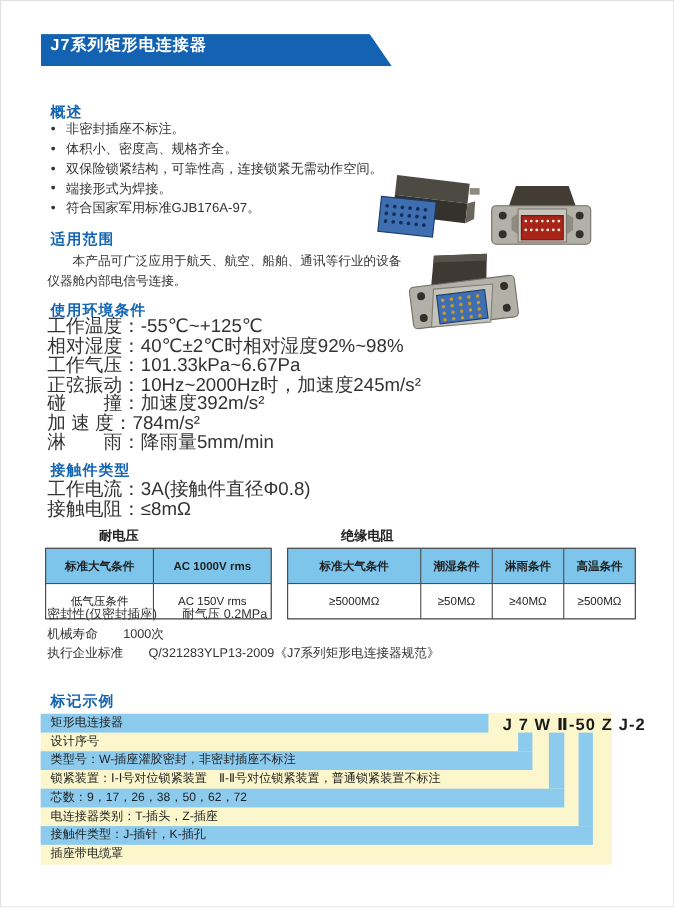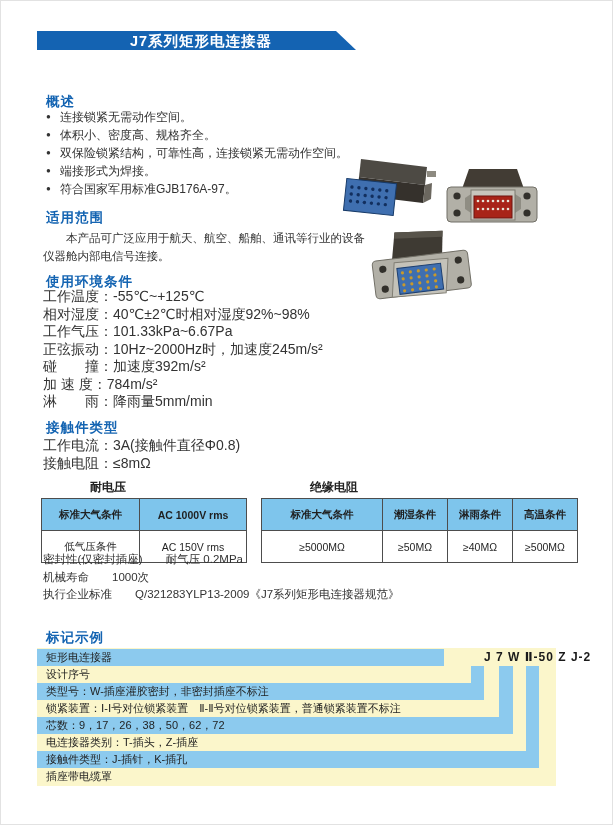--- a/index.html
+++ b/index.html
@@ -3,34 +3,33 @@
 <meta charset="utf-8">
 <style>
   html,body{margin:0;padding:0;background:#fff;}
   .sheet{
     position:relative;width:613px;height:825px;background:#fff;overflow:hidden;
     font-family:"Liberation Sans","DejaVu Sans",sans-serif;color:#333;
     border:1px solid #e2e2e2;box-sizing:border-box;
   }
   
   .banner{
-    position:absolute;left:36px;top:30px;width:319px;height:19px;
+    position:absolute;left:36px;top:30px;width:319px;height:29px;
     background:#1463B2;
     clip-path:polygon(0 0,299px 0,319px 100%,0 100%);
-    text-align:center;
   }
   .banner span{
     display:block;color:#fff;font-weight:bold;font-size:14.5px;line-height:21px;
     padding-left:9px;letter-spacing:1px;
   }
   .sec-h{
     position:absolute;left:45px;color:#1464B2;font-weight:bold;font-size:13.5px;
     letter-spacing:1px;
   }
-  .txt{position:absolute;font-size:14px;line-height:17.5px;color:#333;}
+  .txt{position:absolute;font-size:17px;line-height:17.5px;color:#333;}
   
   .bullets{position:absolute;left:45px;top:107px;list-style:none;margin:0;padding:0;}
   .bullets li{position:relative;padding-left:14px;font-size:12px;line-height:18px;color:#333;}
   .bullets .dot{position:absolute;left:0;top:0;font-size:8px;line-height:18px;color:#333;}
   .para{
     position:absolute;left:42px;top:228px;width:330px;font-size:11.5px;
     line-height:18px;text-indent:2em;color:#333;margin:0;
   }
   
   .tbl-label{position:absolute;top:478px;font-size:12px;font-weight:bold;color:#222;padding-left:47px;}
@@ -49,22 +48,22 @@
   .extra{position:absolute;left:42px;top:550px;font-size:11.5px;line-height:17.6px;color:#333;}
   
   .marking{position:absolute;left:36px;top:647px;width:521px;height:140px;}
   .m-bg{position:absolute;left:0;top:0;width:519px;height:138px;background:#FBF6CB;}
   .m-blue{position:absolute;background:#8CCAEE;}
   .m-label{
     position:absolute;left:0;height:24px;line-height:17px;padding-left:9px;
     font-size:11px;color:#1f1f1f;white-space:nowrap;
   }
   .m-code{
-    position:absolute;left:407px;top:2px;font-size:12px;font-weight:bold;
-    letter-spacing:1px;color:#1a1a1a;white-space:nowrap;padding-left:40px;
+    position:absolute;left:420px;top:2px;font-size:15px;font-weight:bold;
+    letter-spacing:1px;color:#1a1a1a;white-space:nowrap;
   }
   .photos{position:absolute;left:330px;top:142px;}
 </style>
 </head>
 <body>
 
 <div class="sheet">
 
   <div class="banner">
     <span>J7系列矩形电连接器</span>
@@ -159,21 +158,21 @@
           <circle cx="79" cy="145" r="1.6"></circle>
           <circle cx="87" cy="145" r="1.6"></circle>
           <circle cx="95" cy="145" r="1.6"></circle>
           <circle cx="103" cy="145" r="1.6"></circle>
       </g>
     </g>
   </svg>
 
   <div class="sec-h" style="top:92px">概述</div>
   <ul class="bullets">
-    <li><span class="dot">●</span><span>连接锁紧无需动作空间。</span></li>
+    <li><span class="dot">●</span><span>非密封插座不标注。</span></li>
     <li><span class="dot">●</span><span>体积小、密度高、规格齐全。</span></li>
     <li><span class="dot">●</span><span>双保险锁紧结构，可靠性高，连接锁紧无需动作空间。</span></li>
     <li><span class="dot">●</span><span>端接形式为焊接。</span></li>
     <li><span class="dot">●</span><span>符合国家军用标准GJB176A-97。</span></li>
   </ul>
 
   <div class="sec-h" style="top:208px">适用范围</div>
   <p class="para">本产品可广泛应用于航天、航空、船舶、通讯等行业的设备仪器舱内部电信号连接。</p>
 
   <div class="sec-h" style="top:272px">使用环境条件</div>

